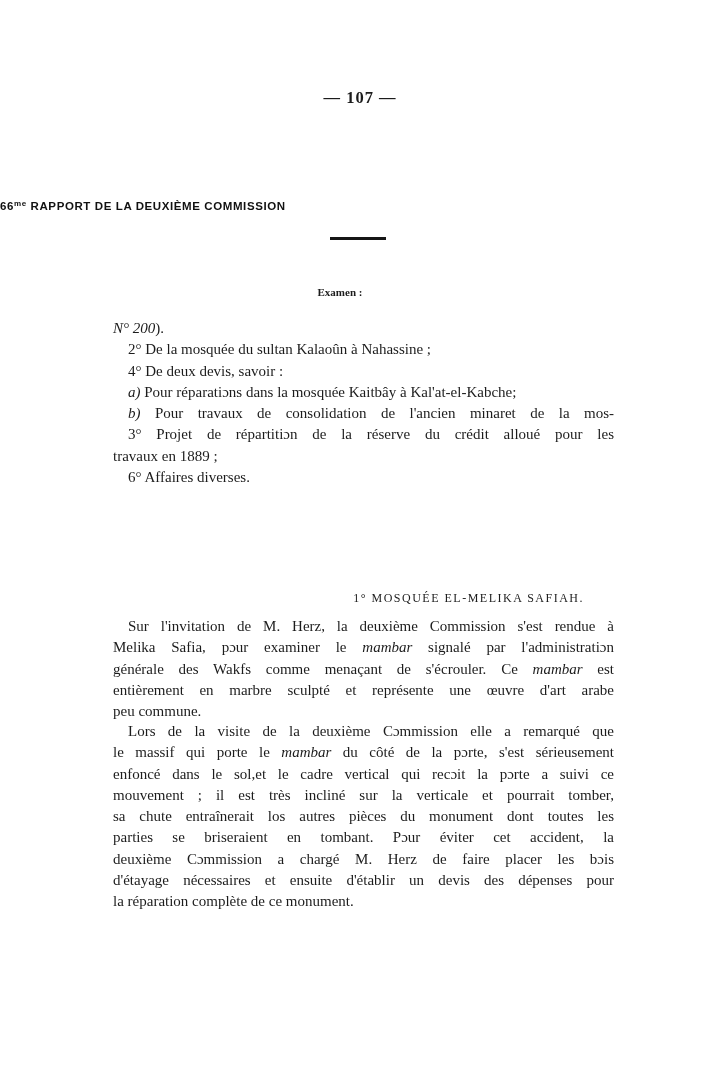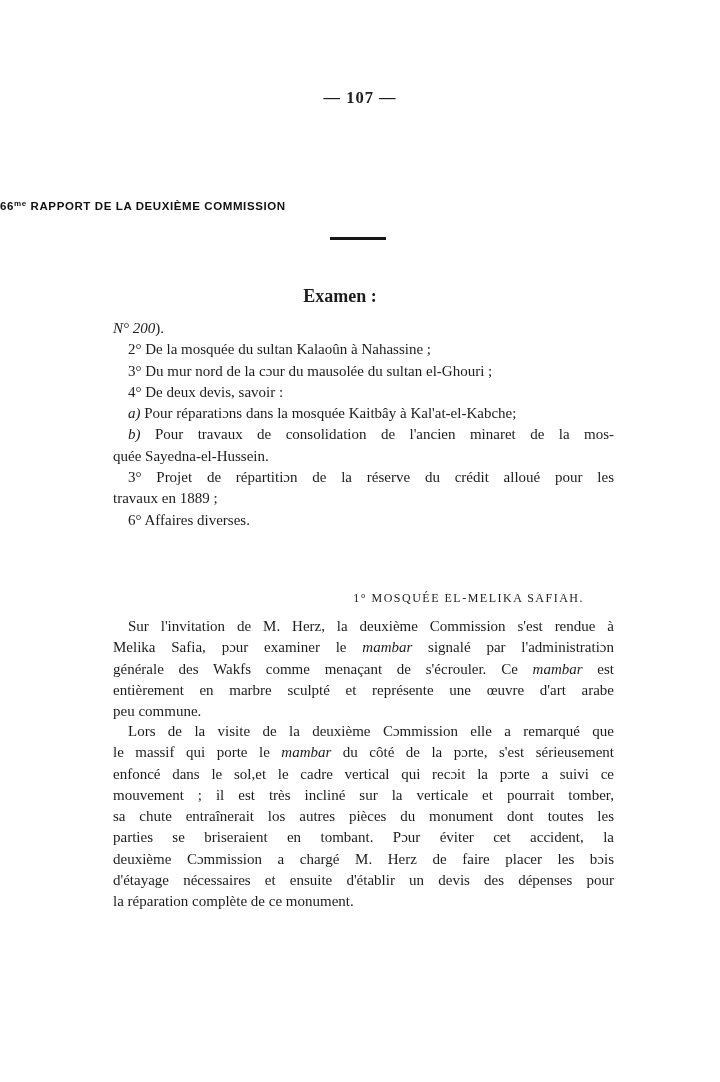--- a/index.html
+++ b/index.html
@@ -50,21 +50,21 @@
     height: 2.5px;
     background: #161616;
   }
   .examen-heading {
     position: absolute;
     top: 286px;
     left: 90px;
     width: 500px;
     text-align: center;
     font-weight: bold;
-    font-size: 18px;
+    font-size: 11px;
   }
   .section-heading {
     position: absolute;
     top: 591px;
     left: 83px;
     width: 501px;
     text-align: right;
     font-size: 12px;
     letter-spacing: 1.5px;
   }
@@ -99,25 +99,23 @@
 
   <div class="report-header"><span>66</span><sup>me</sup><span> RAPPORT DE LA DEUXIÈME COMMISSION</span></div>
 
   <div class="rule"></div>
 
   <div class="examen-heading">Examen :</div>
 
   <div class="textblock list">
       <div class="line"><em>N° 200</em><span>).</span></div>
       <div class="line indent"><span>2° De la mosquée du sultan Kalaoûn à Nahassine ;</span></div>
-      <div class="line indent"><span>3° Du mur nord de la cɔur du mausolée du sultan el-Ghouri ;</span></div>
       <div class="line indent"><span>4° De deux devis, savoir :</span></div>
       <div class="line indent"><em>a)</em><span> Pour réparatiɔns dans la mosquée Kaitbây à Kal'at-el-Kabche;</span></div>
       <div class="line indent justify"><em>b)</em><span> Pour travaux de consolidation de l'ancien minaret de la mos-</span></div>
-      <div class="line"><span>quée Sayedna-el-Hussein.</span></div>
       <div class="line indent justify"><span>3° Projet de répartitiɔn de la réserve du crédit alloué pour les</span></div>
       <div class="line"><span>travaux en 1889 ;</span></div>
       <div class="line indent"><span>6° Affaires diverses.</span></div>
     </div>
 
   <div class="section-heading">1° MOSQUÉE EL-MELIKA SAFIAH.</div>
 
   <div class="textblock para-two">
       <div class="line indent justify"><span>Lors de la visite de la deuxième Cɔmmission elle a remarqué  que</span></div>
       <div class="line justify"><span>le massif qui porte le </span><em>mambar</em><span> du côté de la pɔrte, s'est sérieusement</span></div>

